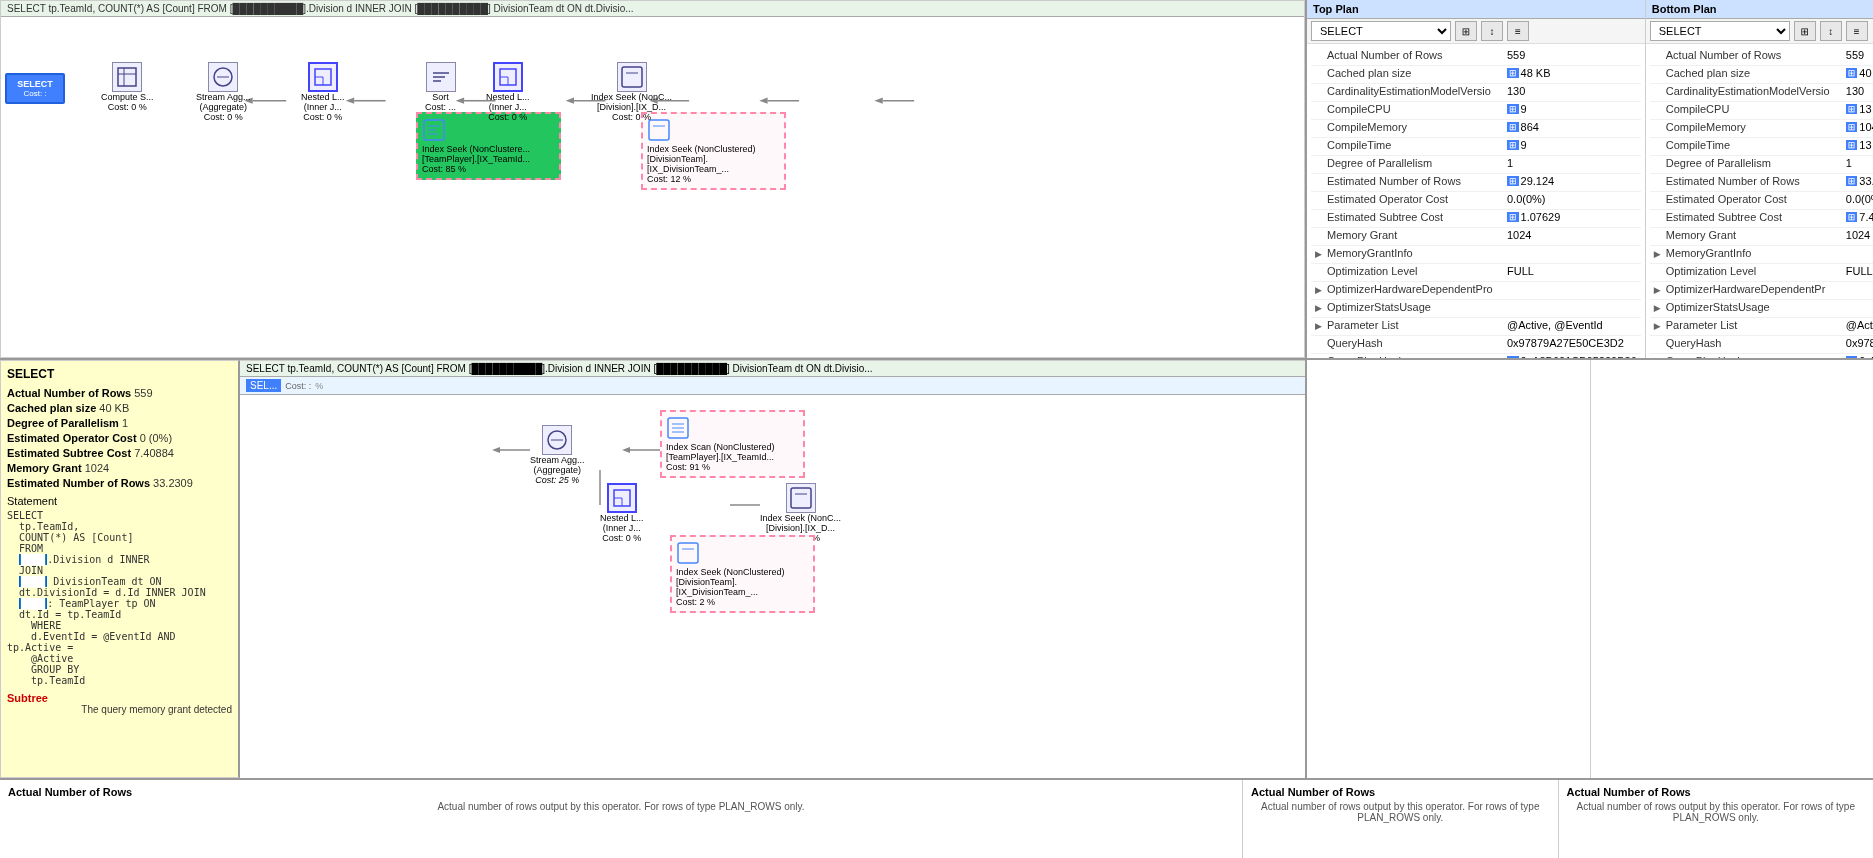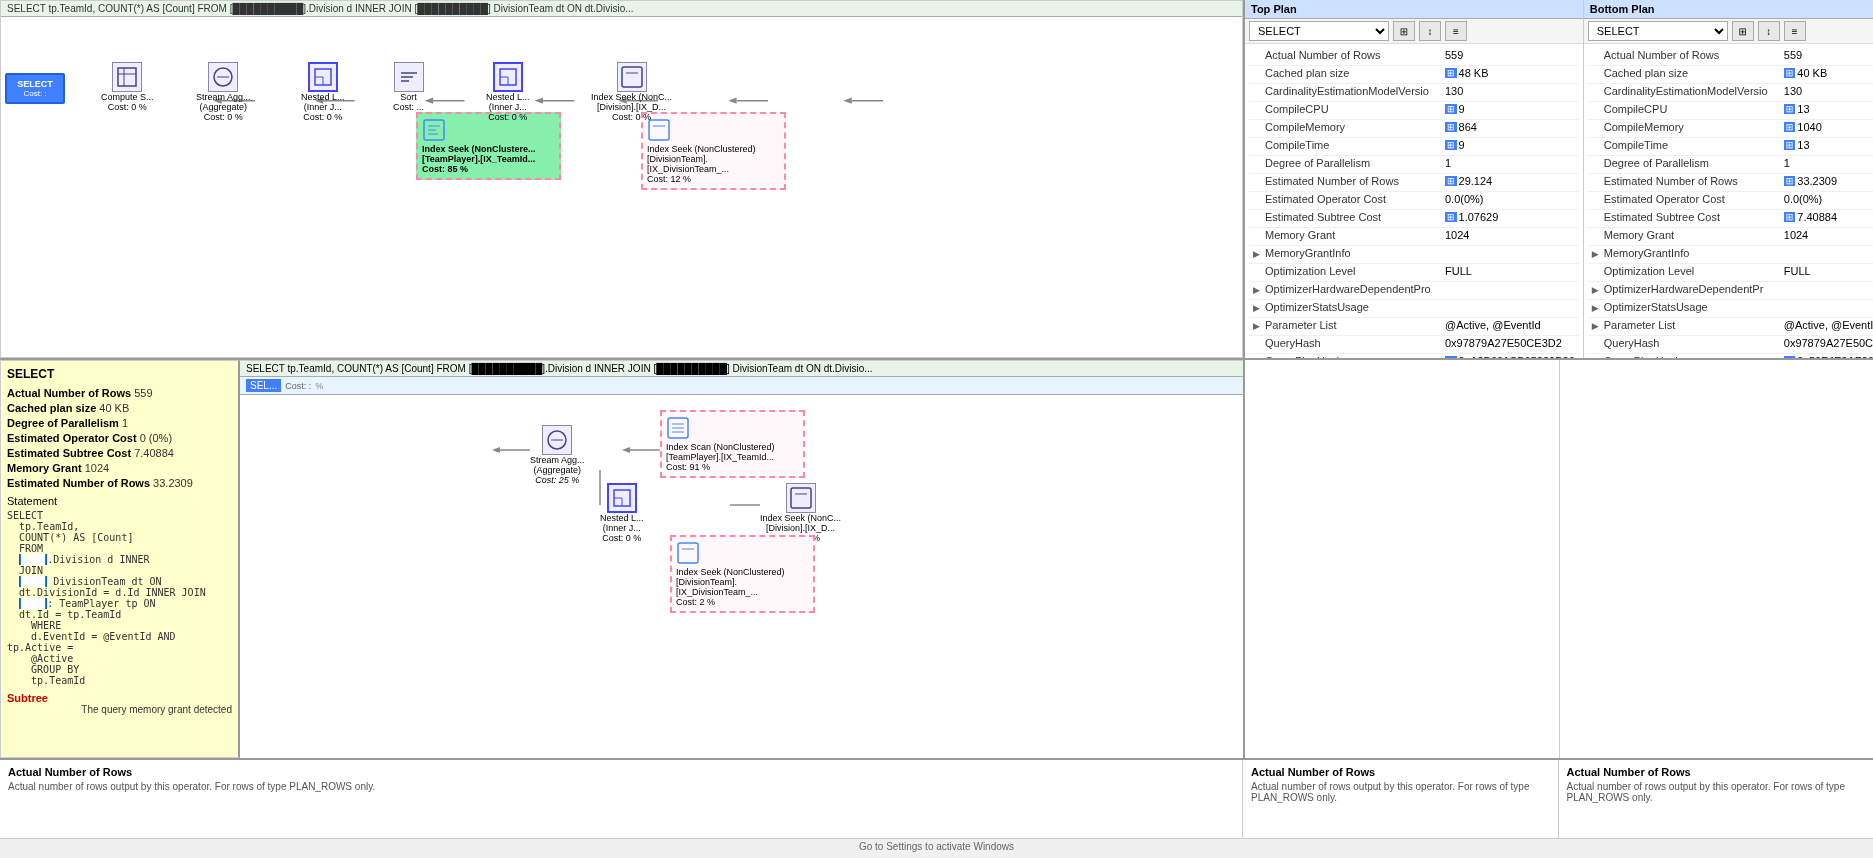--- a/index.html
+++ b/index.html
@@ -12,21 +12,21 @@
     
     
     .exec-plan-left { flex: 1; background: white; border: 1px solid #ccc; overflow: hidden; position: relative; }
     
     .exec-plan-header { background: #d4e8f0; padding: 2px 6px; border-bottom: 1px solid #aaa; font-size: 11px; color: #333; }
     .exec-plan-query { background: #e8f4e8; padding: 2px 6px; font-size: 10px; color: #333; border-bottom: 1px solid #aaa; white-space: nowrap; overflow: hidden; text-overflow: ellipsis; }
     
     .exec-plan-canvas { position: relative; height: calc(100% - 42px); overflow: hidden; }
     
     
-    .right-section { display: flex; width: 630px; border-left: 2px solid #999; }
+    .right-section { display: flex; width: 568px; border-left: 2px solid #999; }
     
     .plan-panel { flex: 1; display: flex; flex-direction: column; border-right: 1px solid #ccc; }
     .plan-panel:last-child { border-right: none; }
     
     .plan-panel-header { background: #cce0ff; padding: 3px 6px; font-size: 11px; font-weight: bold; border-bottom: 1px solid #aaa; display: flex; align-items: center; gap: 4px; }
     
     .toolbar-btn { width: 22px; height: 20px; background: #e8e8e8; border: 1px solid #aaa; cursor: pointer; display: flex; align-items: center; justify-content: center; font-size: 10px; }
     
     .plan-panel-content { flex: 1; overflow-y: auto; padding: 4px; background: white; }
     
@@ -55,21 +55,21 @@
     .bottom-query-bar { padding: 2px 6px; font-size: 10px; background: #e8f4e8; border-bottom: 1px solid #aaa; white-space: nowrap; overflow: hidden; }
     .bottom-canvas { flex: 1; position: relative; overflow: hidden; }
     
     
     .info-bar { display: flex; border-top: 2px solid #999; height: 80px; background: white; }
     .info-bar-left { flex: 1; padding: 6px 8px; border-right: 1px solid #ccc; }
     .info-bar-right { width: 630px; display: flex; }
     .info-bar-right-left { flex: 1; padding: 6px 8px; border-right: 1px solid #ccc; }
     .info-bar-right-right { flex: 1; padding: 6px 8px; }
     .info-title { font-weight: bold; font-size: 11px; margin-bottom: 3px; }
-    .info-desc { font-size: 10px; color: #555; }
+    .info-desc { font-size: 10px; color: #555; text-align: center; }
     
     
     .win-bar { background: #f0f0f0; text-align: center; padding: 2px; font-size: 10px; color: #666; border-top: 1px solid #ccc; height: 20px; }
     
     
     .node-box { position: absolute; text-align: center; font-size: 9px; cursor: pointer; }
     
     
     .select-node { background: #4080ff; color: white; border: 2px solid #2060dd; padding: 4px 6px; border-radius: 2px; font-size: 9px; width: 60px; }
     
@@ -155,33 +155,33 @@
             <svg width="24" height="24">
                 <path d="M4,4 L20,4 L20,20 L4,20 Z" fill="none" stroke="#44f" stroke-width="1.5"></path>
                 <path d="M4,12 L12,12 L12,20" fill="none" stroke="#44f" stroke-width="1"></path>
               </svg>
           </div>
           <div style="font-size:9px; text-align:center;">Nested L...</div>
           <div style="font-size:9px; text-align:center;">(Inner J...</div>
           <div style="font-size:9px; text-align:center;">Cost: 0 %</div>
         </div>
 
-        <div class="node-box" style="left:392px; top:45px;">
+        <div class="node-box" style="left:424px; top:45px;">
           <div style="width:30px; height:30px; margin:0 auto; background:#eef; border:1px solid #88a; display:flex; align-items:center; justify-content:center;">
             <svg width="24" height="24">
                 <line x1="4" y1="8" x2="20" y2="8" stroke="#448" stroke-width="1.5"></line>
                 <line x1="4" y1="12" x2="16" y2="12" stroke="#448" stroke-width="1.5"></line>
                 <line x1="4" y1="16" x2="12" y2="16" stroke="#448" stroke-width="1.5"></line>
               </svg>
           </div>
           <div style="font-size:9px; text-align:center;">Sort</div>
           <div style="font-size:9px; text-align:center;">Cost: ...</div>
         </div>
 
-        <div style="position:absolute; left:415px; top:95px; border:2px dashed #ff88aa; background:#86efac; padding:4px; width:145px;font-weight:bold;">
+        <div style="position:absolute; left:415px; top:95px; border:2px dashed #ff88aa; background:#22c55e; padding:4px; width:145px;">
           <div style="display:flex; align-items:center; gap:3px; margin-bottom:2px;">
             <svg width="24" height="24">
                 <rect x="2" y="2" width="20" height="20" rx="2" fill="none" stroke="#4488ff" stroke-width="1.5"></rect>
                 <line x1="6" y1="8" x2="18" y2="8" stroke="#4488ff" stroke-width="1"></line>
                 <line x1="6" y1="12" x2="14" y2="12" stroke="#4488ff" stroke-width="1"></line>
                 <line x1="6" y1="16" x2="16" y2="16" stroke="#4488ff" stroke-width="1"></line>
               </svg>
           </div>
           <div style="font-size:9px;">Index Seek (NonClustere...</div>
           <div style="font-size:9px;">[TeamPlayer].[IX_TeamId...</div>
@@ -660,17 +660,14 @@
         <div class="info-title">Actual Number of Rows</div>
         <div class="info-desc">Actual number of rows output by this operator. For rows of type PLAN_ROWS only.</div>
       </div>
       <div class="info-bar-right-right">
         <div class="info-title">Actual Number of Rows</div>
         <div class="info-desc">Actual number of rows output by this operator. For rows of type PLAN_ROWS only.</div>
       </div>
     </div>
   </div>
 
-  <div class="win-bar">
-    <span>Go to Settings to activate Windows</span>
-  </div>
 
 </div>
 
 </body></html>

